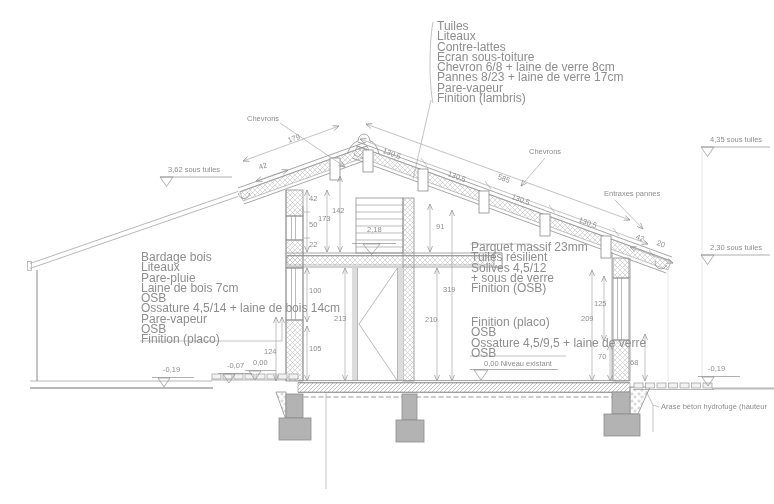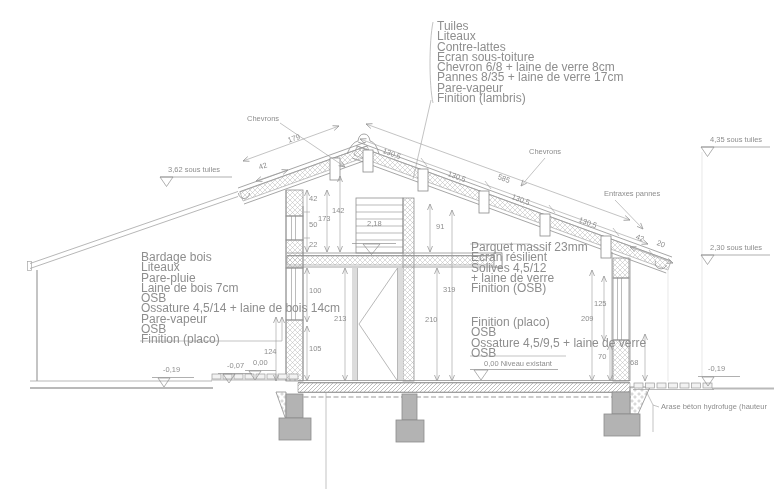--- a/index.html
+++ b/index.html
@@ -245,42 +245,42 @@
     <line x1="698" y1="376.5" x2="740" y2="376.5"></line>
   </g>
 </svg>
 
 <div class="blk" style="left:437px;top:21px">
   <span>Tuiles</span>
   <span>Liteaux</span>
   <span>Contre-lattes</span>
   <span>Ecran sous-toiture</span>
   <span>Chevron 6/8 + laine de verre 8cm</span>
-  <span>Pannes 8/35 + laine de verre 17cm</span>
+  <span>Pannes 8/23 + laine de verre 17cm</span>
   <span>Pare-vapeur</span>
   <span>Finition (lambris)</span>
 </div>
 
 <div class="blk" style="left:141px;top:252px">
   <span>Bardage bois</span>
   <span>Liteaux</span>
   <span>Pare-pluie</span>
   <span>Laine de bois 7cm</span>
   <span>OSB</span>
   <span>Ossature 4,5/14 + laine de bois 14cm</span>
   <span>Pare-vapeur</span>
   <span>OSB</span>
   <span>Finition (placo)</span>
 </div>
 
 <div class="blk" style="left:471px;top:242px">
   <span>Parquet massif 23mm</span>
-  <span>Ecran résilient</span>
+  <span>Tuiles résilient</span>
   <span>Solives 4,5/12</span>
-  <span>+ laine de verre</span>
+  <span>+ sous de verre</span>
   <span>Finition (OSB)</span>
 </div>
 
 <div class="blk" style="left:471px;top:317px">
   <span>Finition (placo)</span>
   <span>OSB</span>
   <span>Ossature 4,5/9,5 + laine de verre</span>
   <span>OSB</span>
 </div>
 
@@ -296,21 +296,21 @@
 <span class="lbl rotR" style="left:498px;top:172px">585</span>
 <span class="lbl rotR" style="left:512px;top:192px">130,5</span>
 <span class="lbl rotR" style="left:579px;top:215px">130,5</span>
 <span class="lbl" style="left:604px;top:189px">Entraxes pannes</span>
 <span class="lbl rotR" style="left:636px;top:232px">42</span>
 <span class="lbl rotR" style="left:657px;top:238px">20</span>
 
 <span class="lbl" style="left:168px;top:165px">3,62 sous tuiles</span>
 <span class="lbl" style="left:710px;top:135px">4,35 sous tuiles</span>
 <span class="lbl" style="left:710px;top:243px">2,30 sous tuiles</span>
-<span class="lbl" style="left:367px;top:219px">2,18</span>
+<span class="lbl" style="left:367px;top:225px">2,18</span>
 <span class="lbl" style="left:484px;top:359px">0,00 Niveau existant</span>
 <span class="lbl" style="left:163px;top:365px">-0,19</span>
 <span class="lbl" style="left:227px;top:361px">-0,07</span>
 <span class="lbl" style="left:253px;top:358px">0,00</span>
 <span class="lbl" style="left:708px;top:364px">-0,19</span>
 
 <span class="lbl" style="left:309px;top:194px">42</span>
 <span class="lbl" style="left:309px;top:220px">50</span>
 <span class="lbl" style="left:309px;top:240px">22</span>
 <span class="lbl" style="left:318px;top:214px">173</span>

